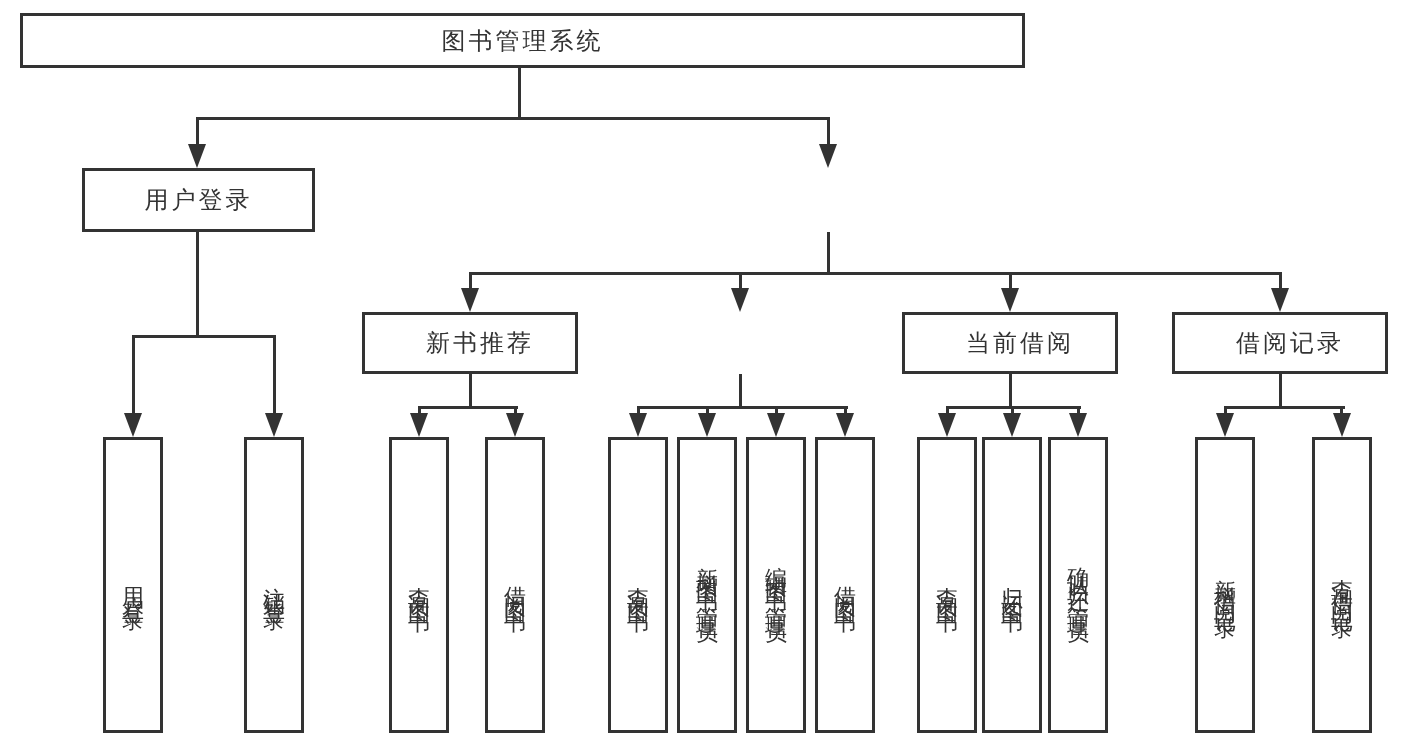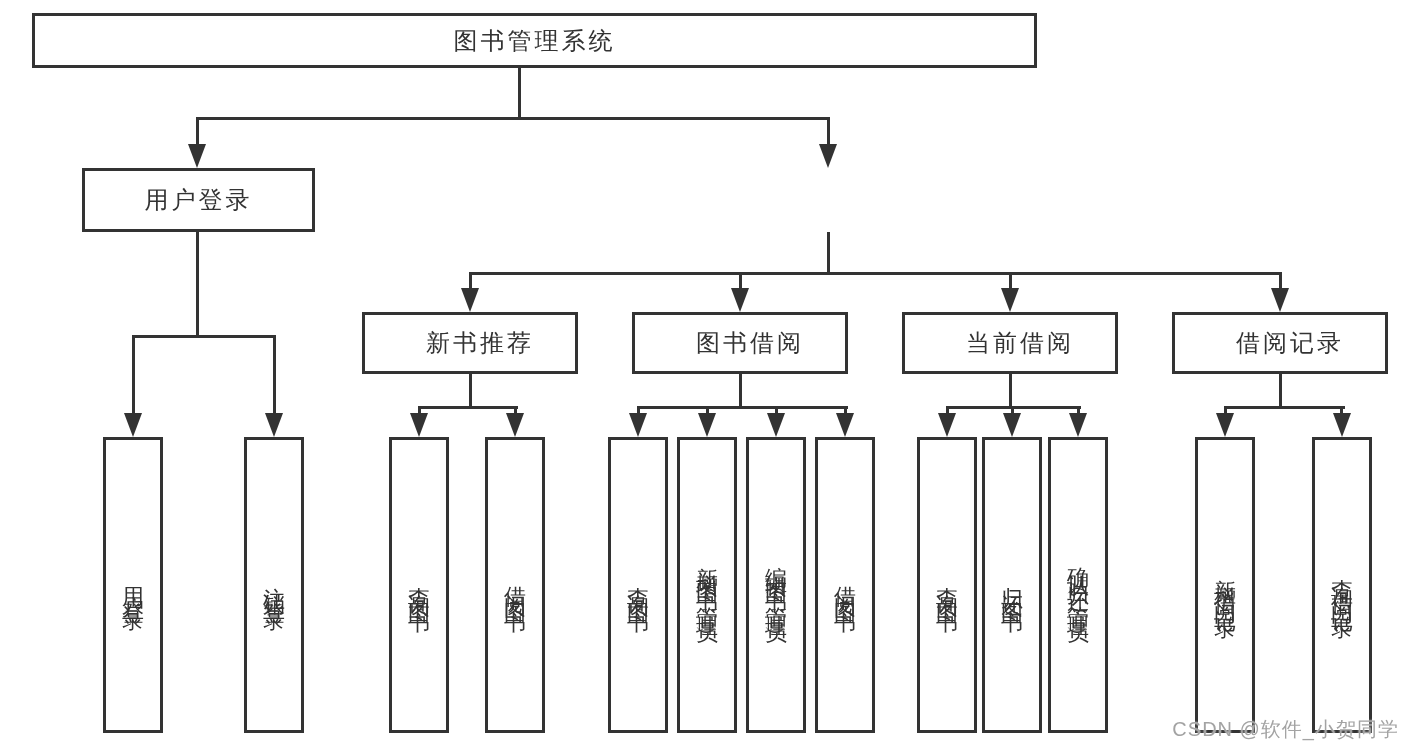--- a/index.html
+++ b/index.html
@@ -26,21 +26,21 @@
     display: grid;
     place-items: center;
     text-align: center;
   }
   .hnode {
     font-size: 24px;
     letter-spacing: 3px;
     line-height: 1;
     white-space: nowrap;
   }
-  .root  { left: 20px;  top: 13px;  width: 1005px; height: 55px; margin-left: 12px; }
+  .root  { left: 20px;  top: 13px;  width: 1005px; height: 55px; }
   .lvl2  { top: 168px; width: 233px; height: 64px; }
   .lvl3  { top: 312px; width: 216px; height: 62px; padding-left: 20px; }
   .leaf {
     position: absolute;
     box-sizing: border-box;
     top: 437px;
     width: 60px;
     height: 296px;
     border: 3px solid var(--line);
     background: var(--canvas);
@@ -76,21 +76,20 @@
 </head>
 <body>
 
 <div class="canvas">
 
   <div class="node hnode root">图书管理系统</div>
 
   <div class="node hnode lvl2" style="left:82px;">用户登录</div>
 
   <div class="node hnode lvl3" style="left:362px;">新书推荐</div>
-  <div class="node hnode lvl3" style="left:632px;">图书借阅</div>
   <div class="node hnode lvl3" style="left:902px;text-align:center;">当前借阅</div>
   <div class="node hnode lvl3" style="left:1172px;">借阅记录</div>
 
   <div class="leaf" style="left:103px;">用户登录</div>
   <div class="leaf" style="left:244px;">注销登录</div>
 
   <div class="leaf" style="left:389px;">查询图书</div>
   <div class="leaf" style="left:485px;">借阅图书</div>
 
   <div class="leaf" style="left:608px;">查询图书</div>
@@ -157,15 +156,14 @@
   <div class="vline" style="left:1077px;top:406px;height:10px;"></div>
   <div class="arrow" style="left:1069px;top:413px;"></div>
 
   <div class="vline" style="left:1279px;top:374px;height:32px;"></div>
   <div class="hline" style="left:1224px;top:406px;width:121px;"></div>
   <div class="vline" style="left:1224px;top:406px;height:10px;"></div>
   <div class="arrow" style="left:1216px;top:413px;"></div>
   <div class="vline" style="left:1340px;top:406px;height:10px;"></div>
   <div class="arrow" style="left:1333px;top:413px;"></div>
 
-  <div class="watermark">CSDN @软件_小贺同学</div>
 
 </div>
 
 </body></html>

